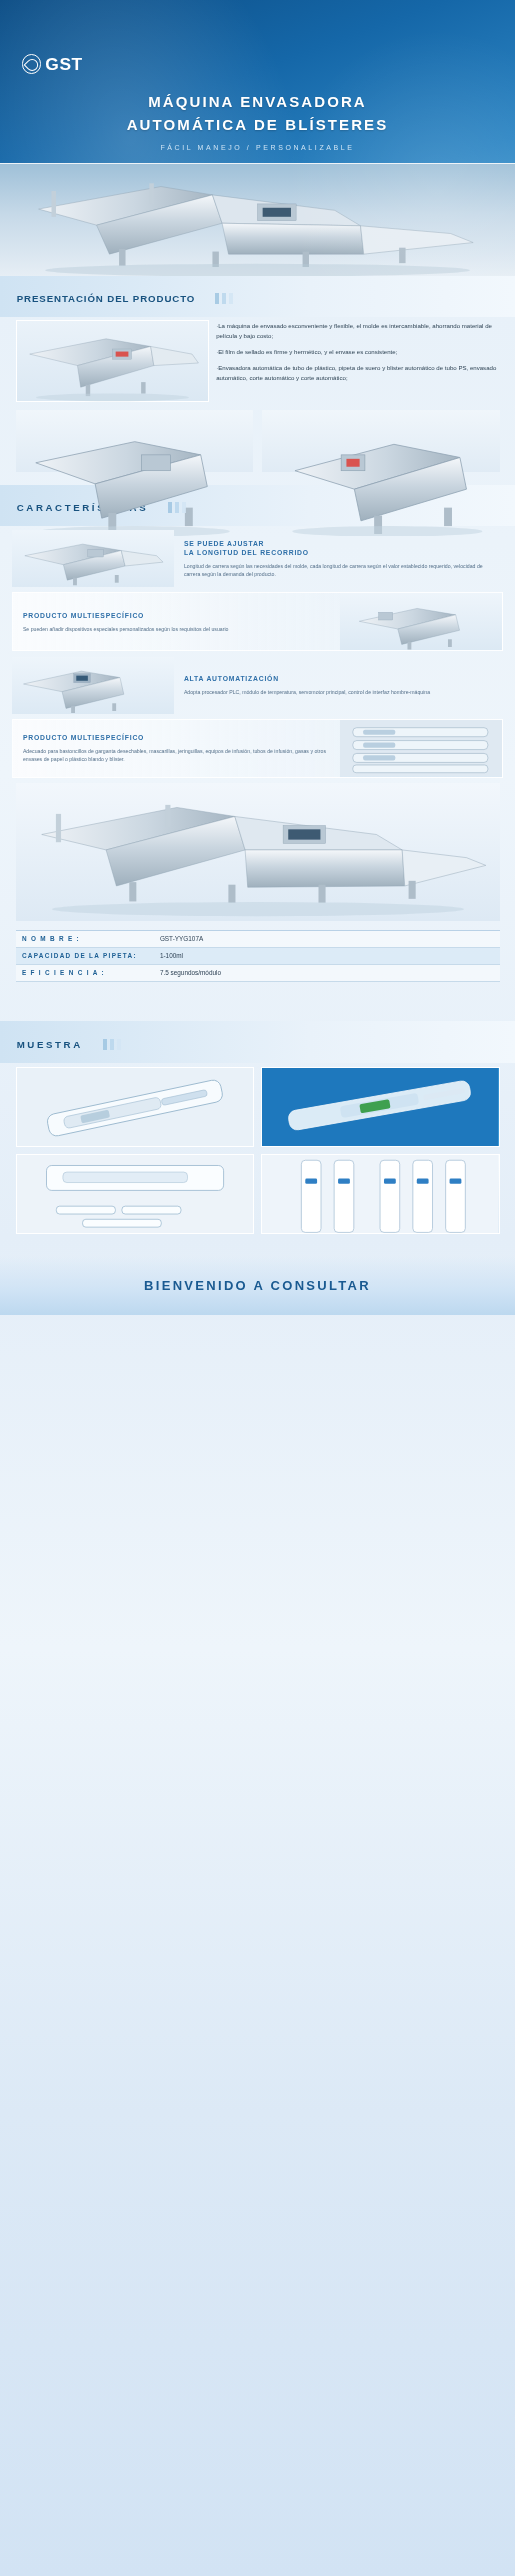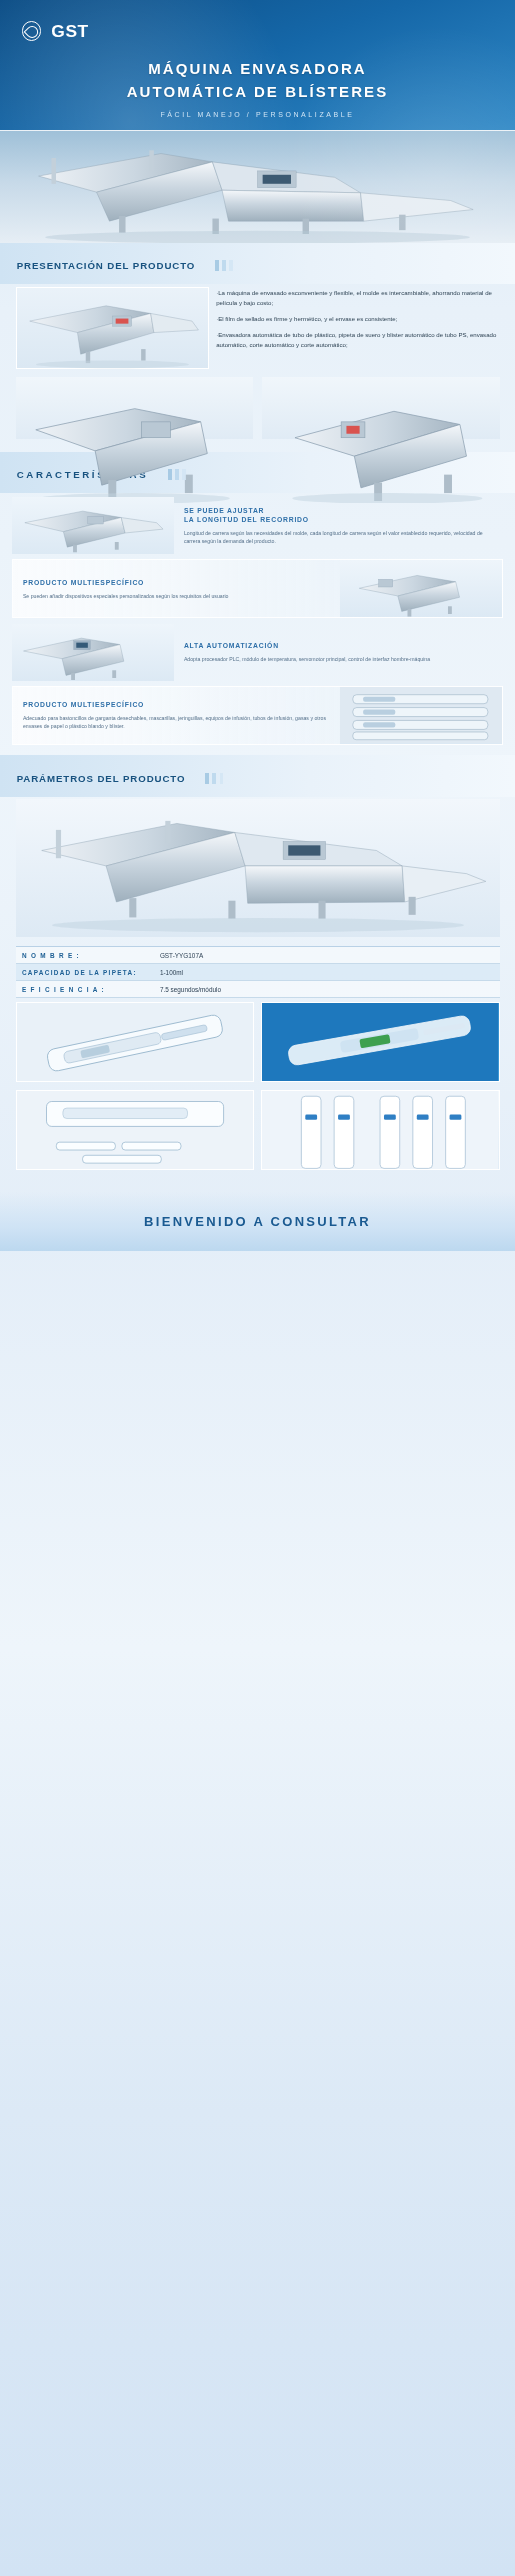--- a/index.html
+++ b/index.html
@@ -37,22 +37,23 @@
     content: "";
     position: absolute;
     right: -15%; bottom: -30%;
     width: 60%; height: 120%;
     background: radial-gradient(ellipse at center, rgba(255,255,255,0.12), rgba(255,255,255,0) 70%);
   }
   .logo-row {
     position: relative;
     display: flex;
     align-items: center;
-    gap: 10px;
+    gap: 4px;
     padding: 2.6px 0 16.7px 22px;
+    margin-top: 33px;
   }
   .logo-mark {
     width: 19.3px; height: 19.3px;
     border: 1.3px solid #ffffff;
     border-radius: 50%;
     position: relative;
     flex: 0 0 auto;
   }
   .logo-mark:before {
     content: "";
@@ -461,30 +462,20 @@
           </g>
         </svg>
       </div>
       <div class="feat-txt">
         <h3>PRODUCTO MULTIESPECÍFICO</h3>
         <p>Adecuado para bastoncillos de garganta desechables, mascarillas, jeringuillas, equipos de infusión, tubos de infusión, gasas y otros envases de papel o plástico blando y blíster.</p>
       </div>
     </div>
   </div>
 
-  <div class="band" style="margin-top:10.3px">
-    <div class="sec-head">
-      <h2>PARÁMETROS DEL PRODUCTO</h2>
-      <span class="bars">
-          <i></i>
-          <i></i>
-          <i></i>
-        </span>
-    </div>
-  </div>
 
   <div class="param-photo">
     <svg class="machine" viewBox="0 0 752 215" preserveAspectRatio="none">
       <polygon points="40,80 250,38 340,52 140,104" fill="url(#steel2)" stroke="#8fa3b3" stroke-width="0.7"></polygon>
       <polygon points="140,104 340,52 356,104 156,160" fill="url(#steel)" stroke="#8fa3b3" stroke-width="0.7"></polygon>
       <polygon points="340,52 560,80 600,104 356,104" fill="#dfe8f0" stroke="#8fa3b3" stroke-width="0.7"></polygon>
       <polygon points="356,104 600,104 604,160 360,162" fill="url(#steel)" stroke="#8fa3b3" stroke-width="0.7"></polygon>
       <polygon points="600,104 700,116 730,128 604,160" fill="#e8eff5" stroke="#8fa3b3" stroke-width="0.7"></polygon>
       <rect x="415" y="66" width="66" height="28" fill="#b9c8d4" stroke="#8fa3b3" stroke-width="0.6"></rect>
       <rect x="423" y="72" width="50" height="16" fill="#3d5a72"></rect>
@@ -506,20 +497,30 @@
     <div class="param-row">
       <span class="param-key">CAPACIDAD DE LA PIPETA:</span>
       <span class="param-val">1-100ml</span>
     </div>
     <div class="param-row">
       <span class="param-key">E F I C I E N C I A :</span>
       <span class="param-val">7.5 segundos/módulo</span>
     </div>
   </div>
 
+  <div class="band" style="margin-top:39px">
+    <div class="sec-head">
+      <h2 style="letter-spacing:2.6px">MUESTRA</h2>
+      <span class="bars">
+          <i></i>
+          <i></i>
+          <i></i>
+        </span>
+    </div>
+  </div>
 
   <div class="samples">
     <div class="sample">
       <svg class="machine" viewBox="0 0 360 124" preserveAspectRatio="none">
         <rect x="0" y="0" width="360" height="124" fill="#e9f1f8"></rect>
         <g transform="rotate(-12 180 62)">
           <rect x="45" y="44" width="270" height="34" rx="12" fill="#f7fbfe" stroke="#9dbad0" stroke-width="1.4"></rect>
           <rect x="70" y="52" width="150" height="18" rx="7" fill="#dfeaf3" stroke="#a8c2d6" stroke-width="1"></rect>
           <rect x="222" y="56" width="70" height="10" rx="4" fill="#cfe0ee" stroke="#a8c2d6" stroke-width="1"></rect>
           <rect x="96" y="55" width="44" height="12" rx="3" fill="#b7cede"></rect>

